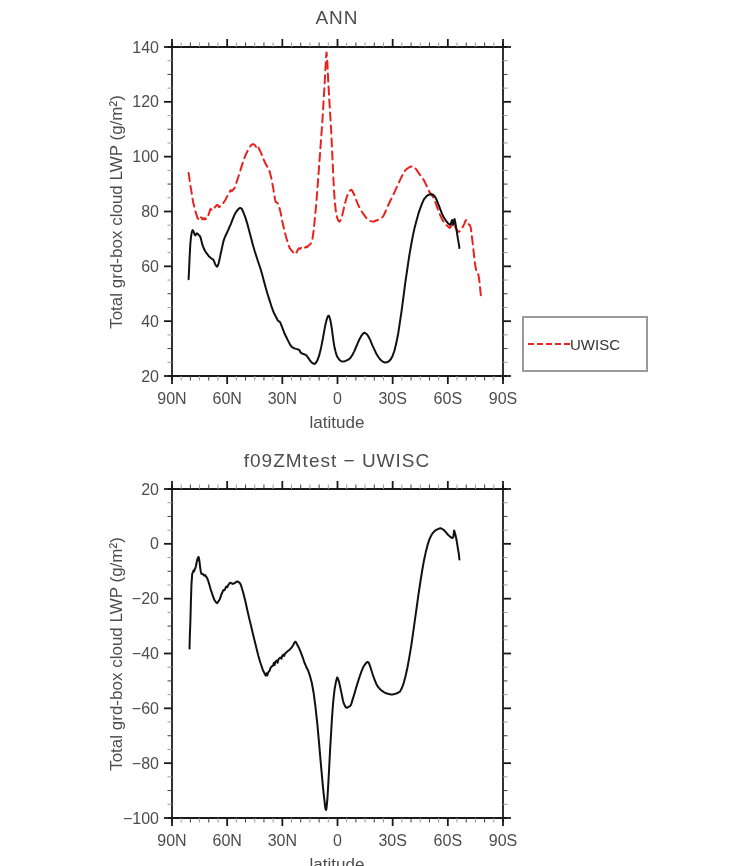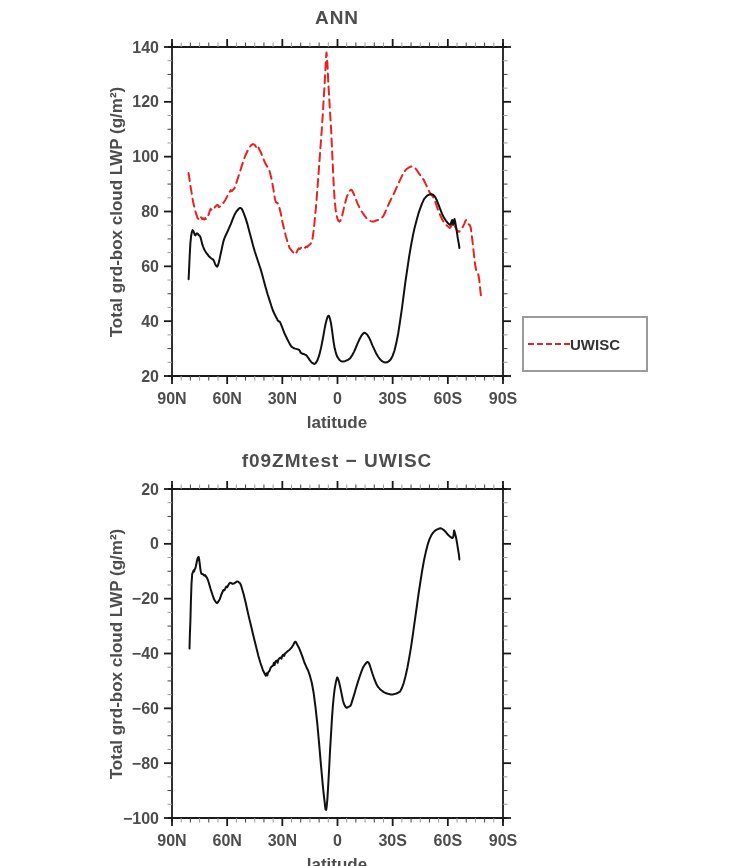--- a/index.html
+++ b/index.html
@@ -1,18 +1,18 @@
 <!DOCTYPE html>
 <html><head>
 <meta charset="utf-8">
 <style>
   html,body{margin:0;padding:0;background:#ffffff;}
   body{width:733px;height:866px;position:relative;overflow:hidden;
        font-family:"Liberation Sans", sans-serif;}
-  .chart{position:absolute;left:0;width:625px;height:433px;font-weight:bold;}
+  .chart{position:absolute;left:0;width:625px;height:433px;}
   #chart-top{top:0;}
   #chart-bottom{top:445px;}
   svg{display:block;}
   svg text{fill:#4d4d4d;}
   .title-text{font-size:19px;letter-spacing:1px;}
   .axis-label{font-size:17px;}
   .tick-label{font-size:16px;}
   .legend-box{
     position:absolute;left:522px;top:316px;width:126px;height:56px;
     border:2px solid #9a9a9a;background:#ffffff;box-sizing:border-box;

